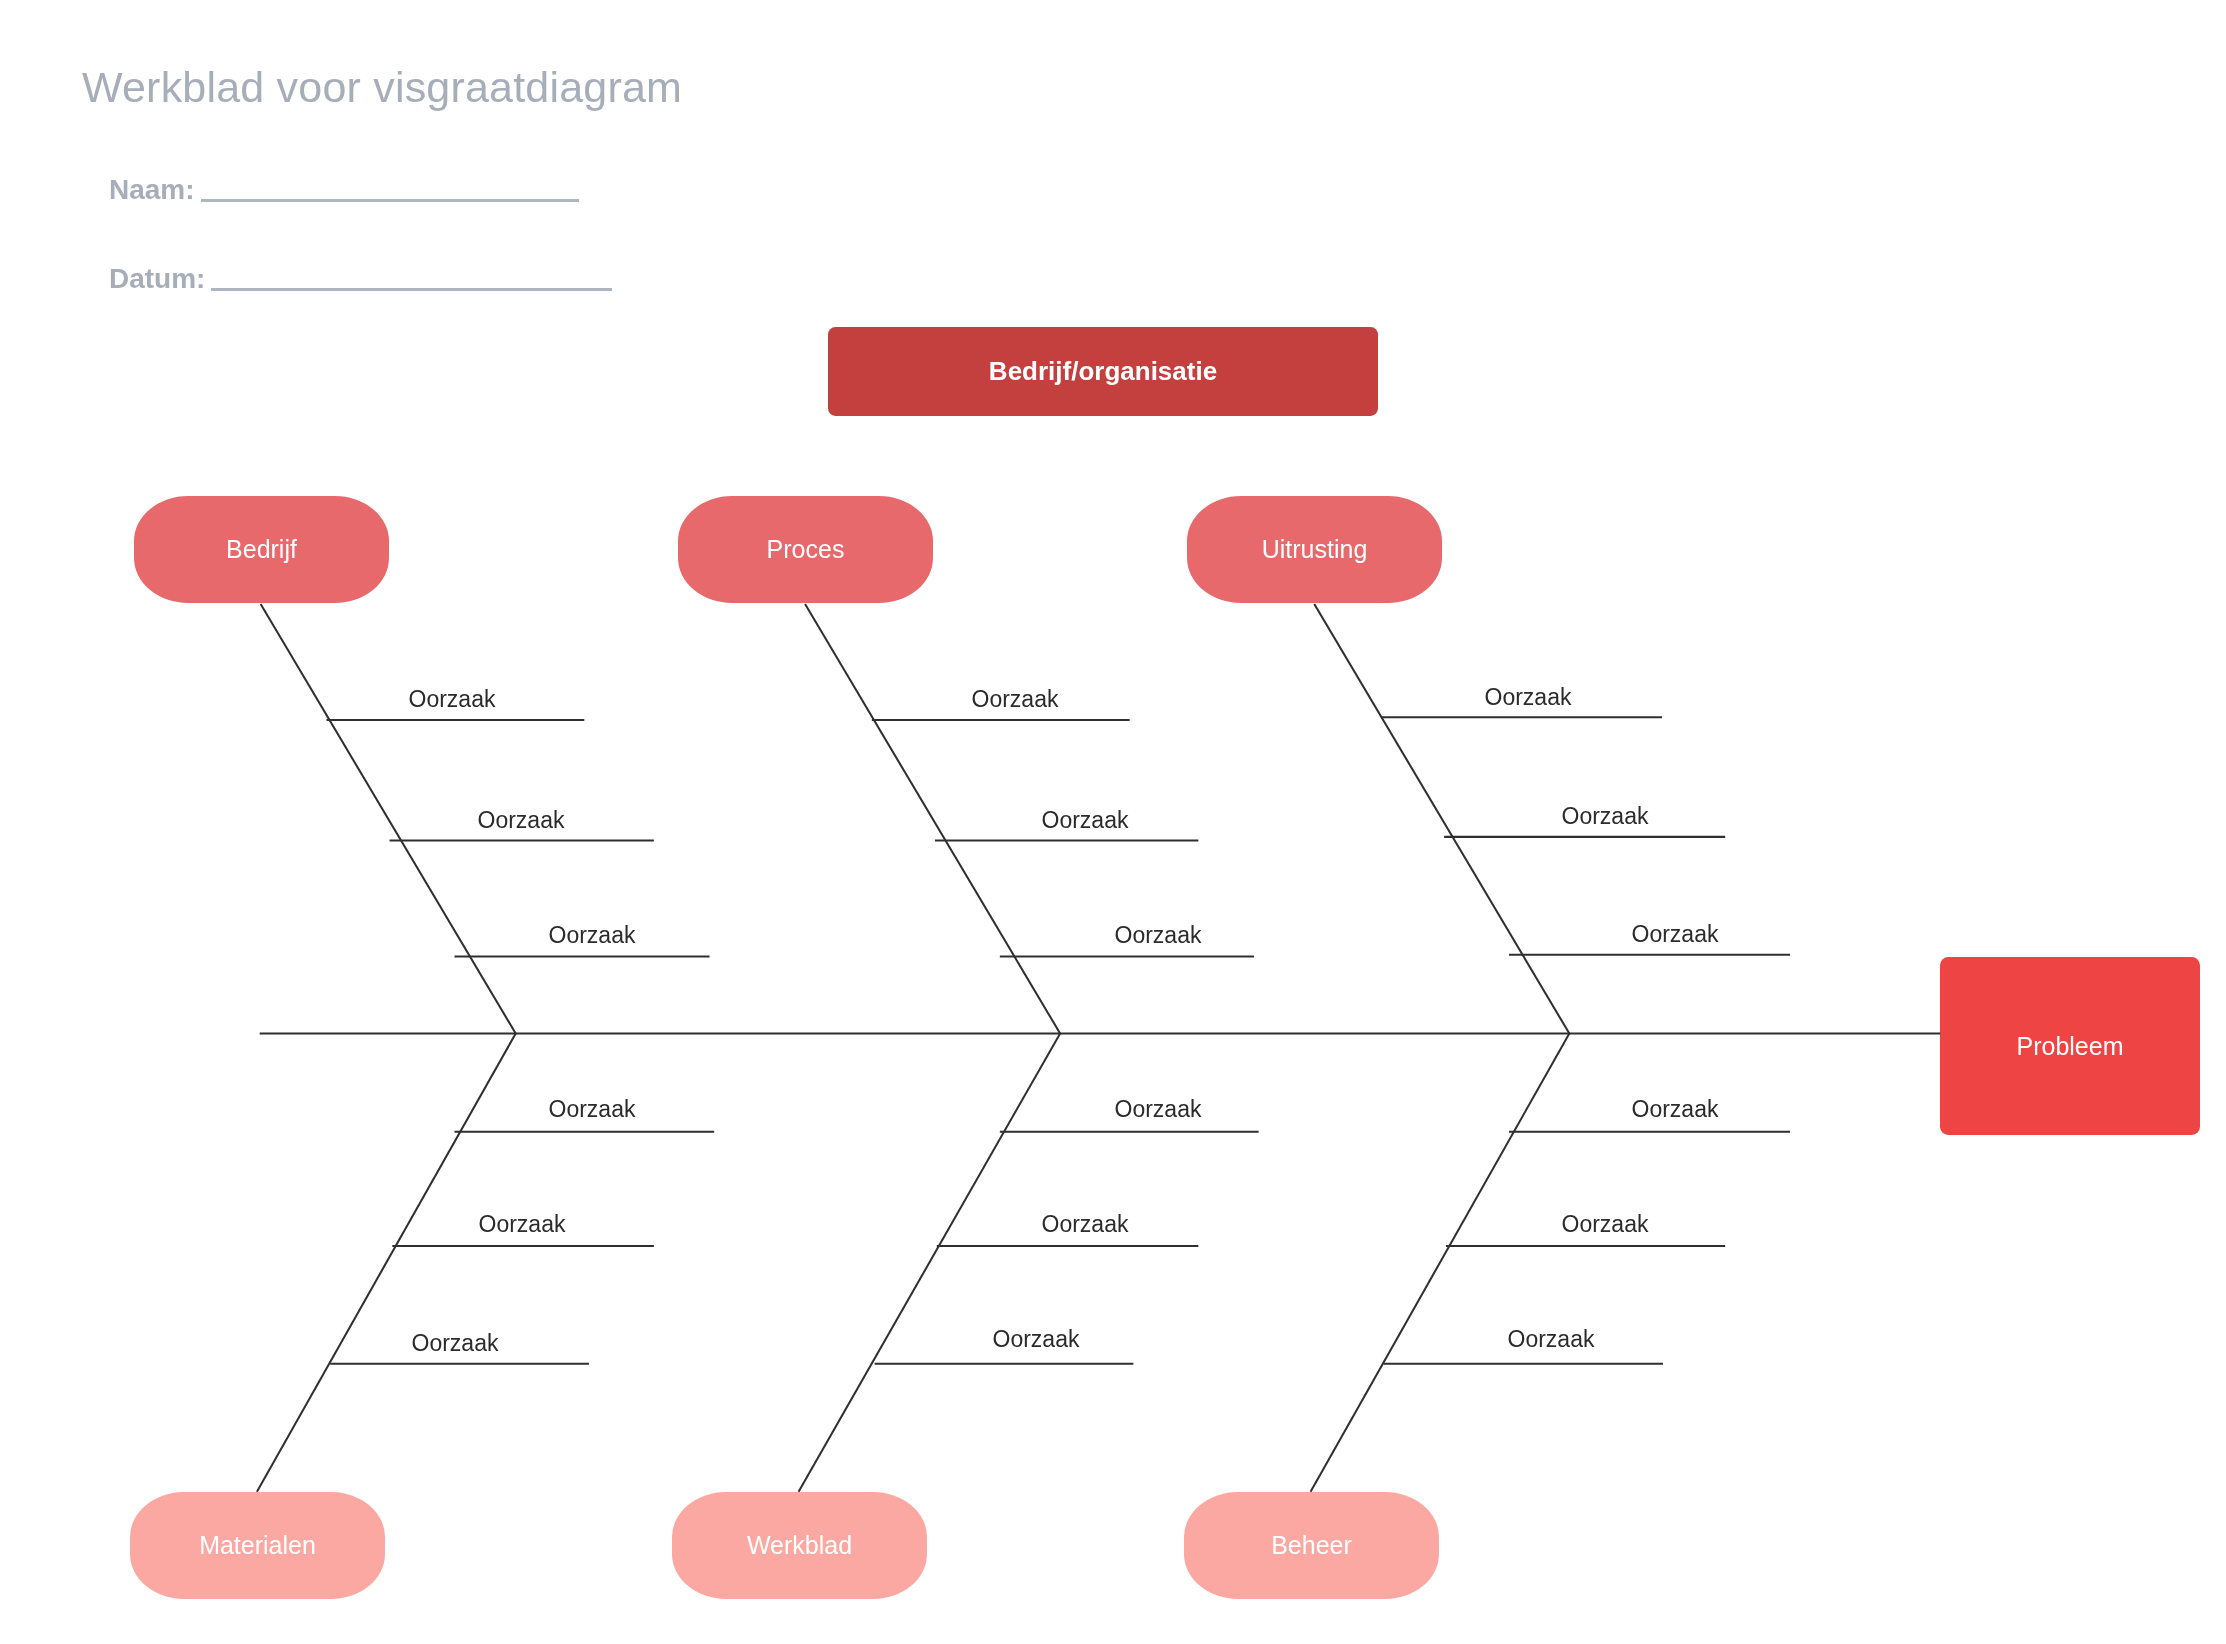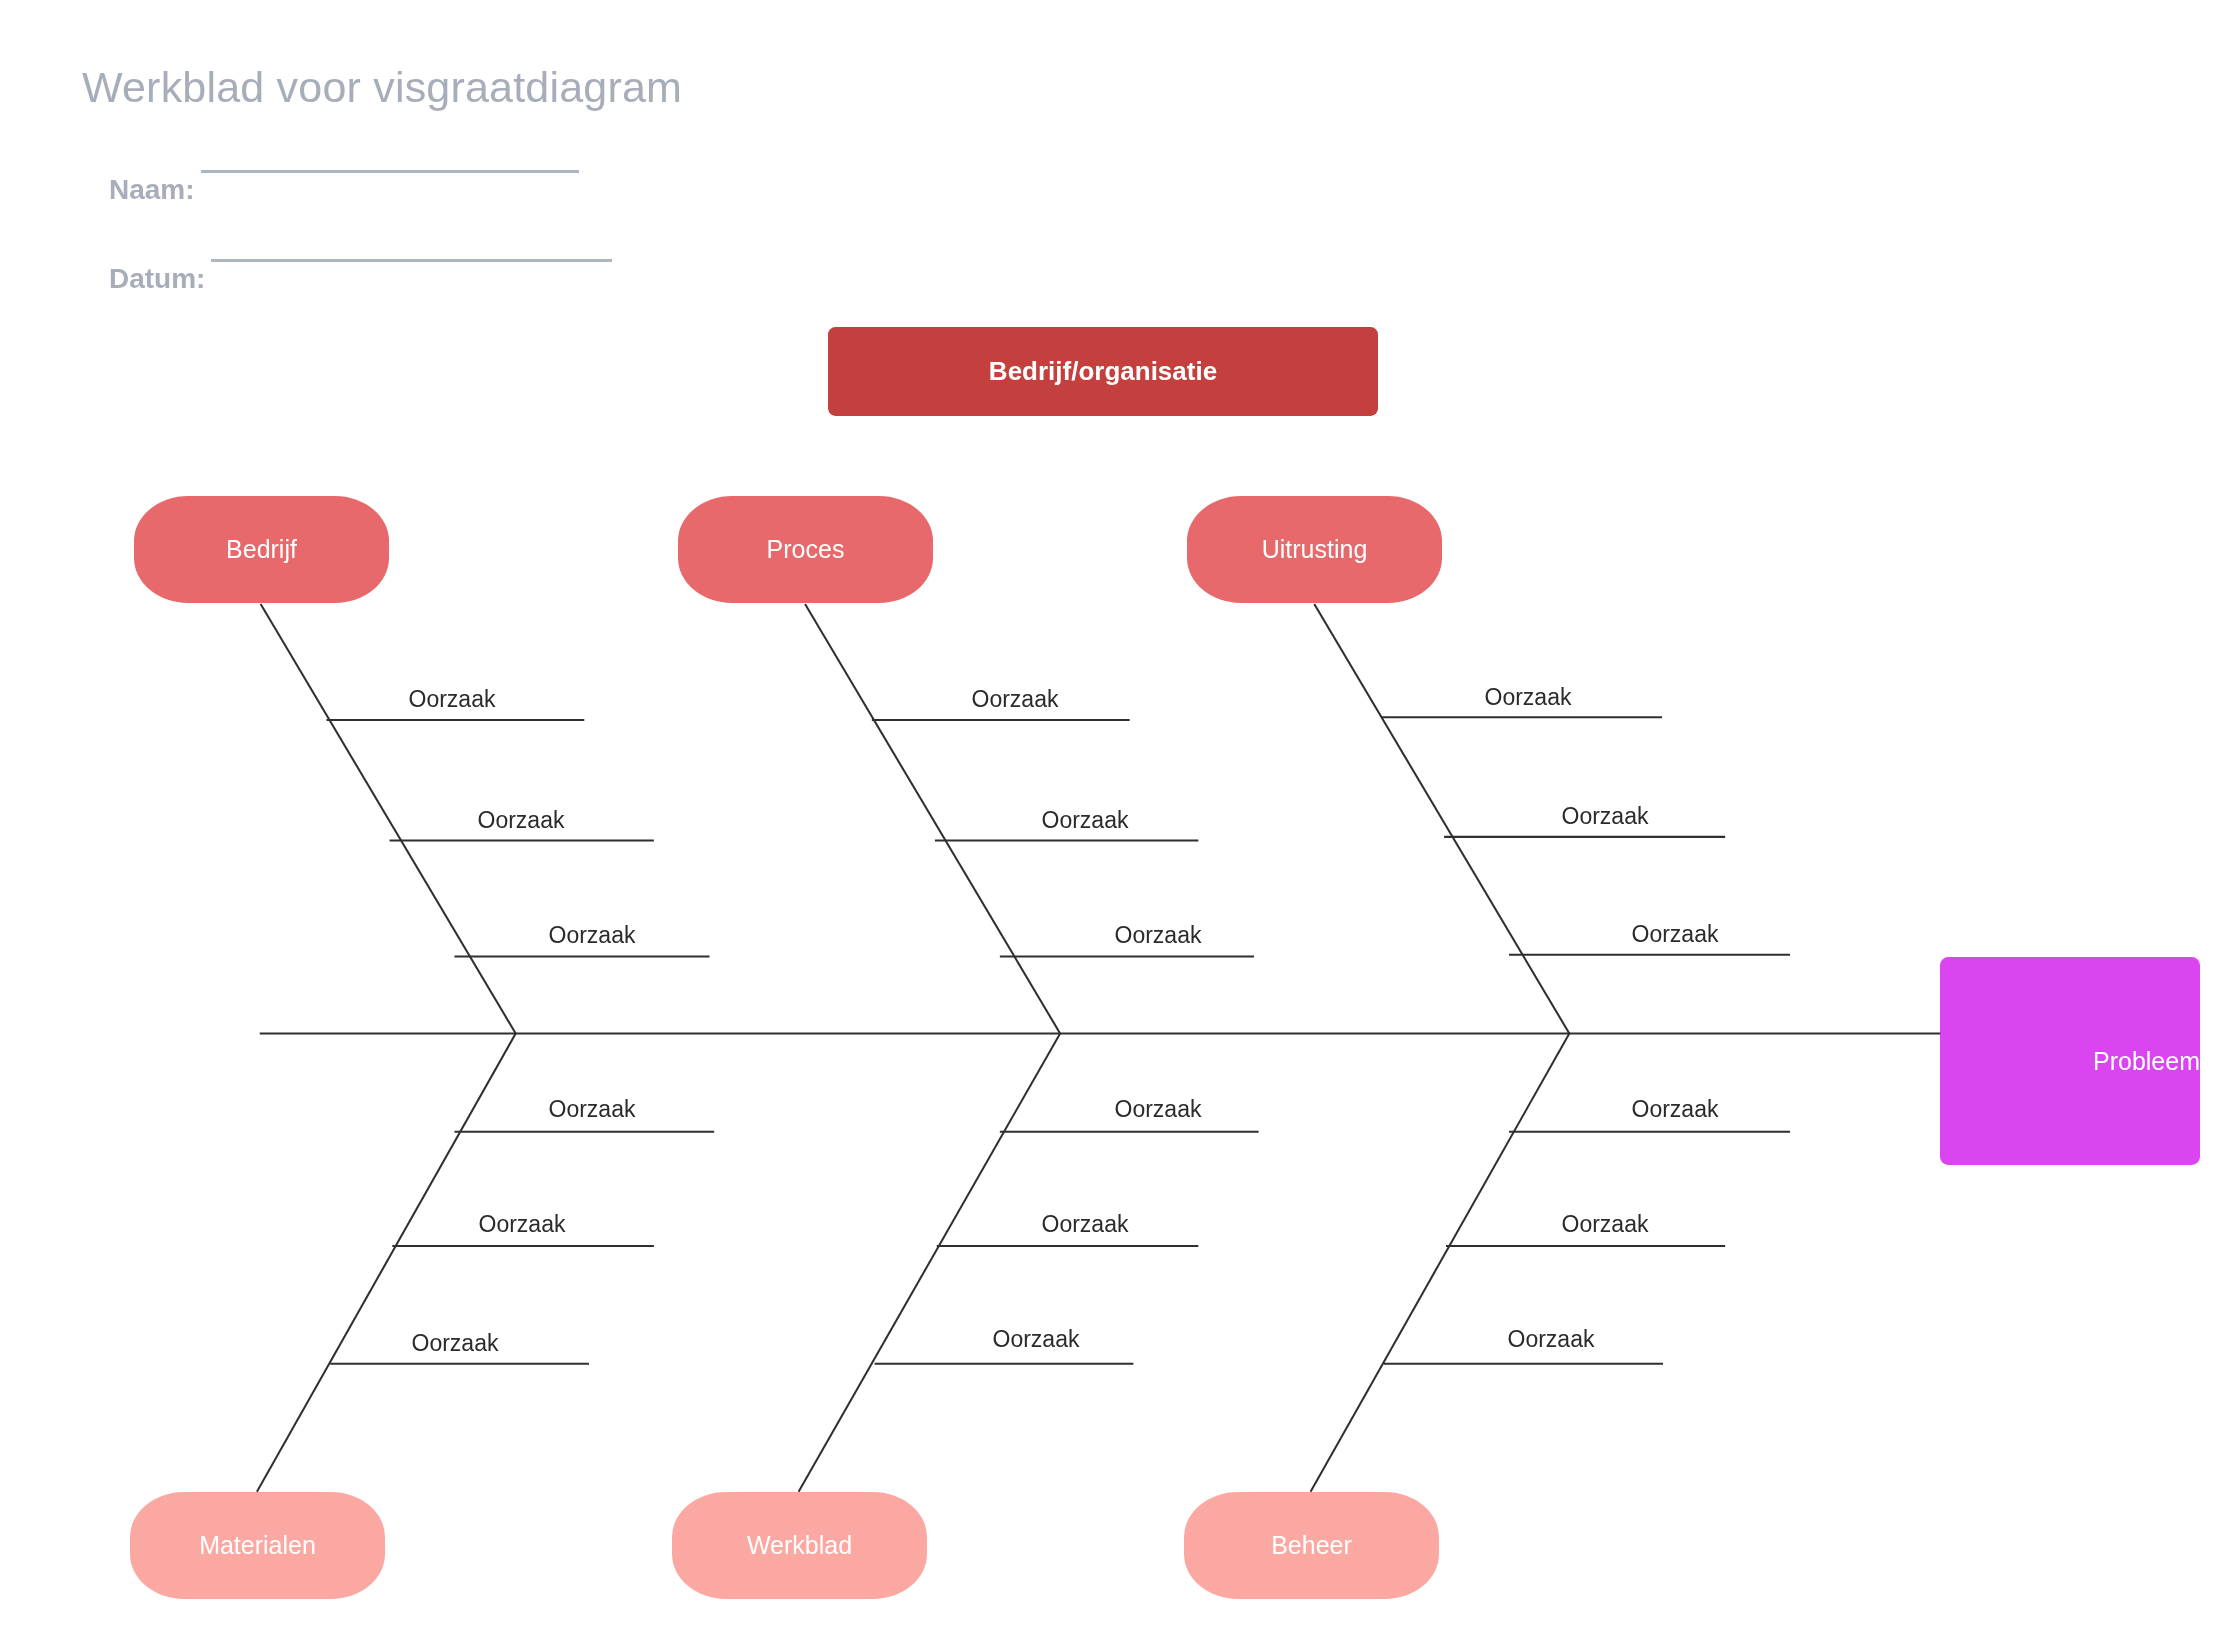--- a/index.html
+++ b/index.html
@@ -28,21 +28,21 @@
     font-size: 43px;
     font-weight: normal;
     color: #a7aeba;
     letter-spacing: 0.2px;
     white-space: nowrap;
   }
 
   .field-row {
     position: absolute;
     display: flex;
-    align-items: flex-start;
+    align-items: flex-end;
     gap: 6px;
     white-space: nowrap;
   }
   .field-naam  { left: 109px; top: 174px; }
   .field-datum { left: 109px; top: 263px; }
 
   .field-label {
     font-size: 28px;
     font-weight: bold;
     color: #a7aeba;
@@ -96,26 +96,26 @@
   .pill-materialen { left: 130px;  top: 1492px; }
   .pill-omgeving   { left: 672px;  top: 1492px; }
   .pill-beheer     { left: 1184px; top: 1492px; }
 
   
   .problem-box {
     position: absolute;
     left: 1940px;
     top: 957px;
     width: 260px;
-    height: 208px;
-    background: #d946ef;
+    height: 178px;
+    background: #ef4444;
     border-radius: 8.3px;
     display: flex;
     align-items: center;
-    justify-content: flex-end;
+    justify-content: center;
     color: #ffffff;
     font-size: 25px;
   }
 
   
   #bones {
     position: absolute;
     left: 0;
     top: 0;
     width: 2226px;

